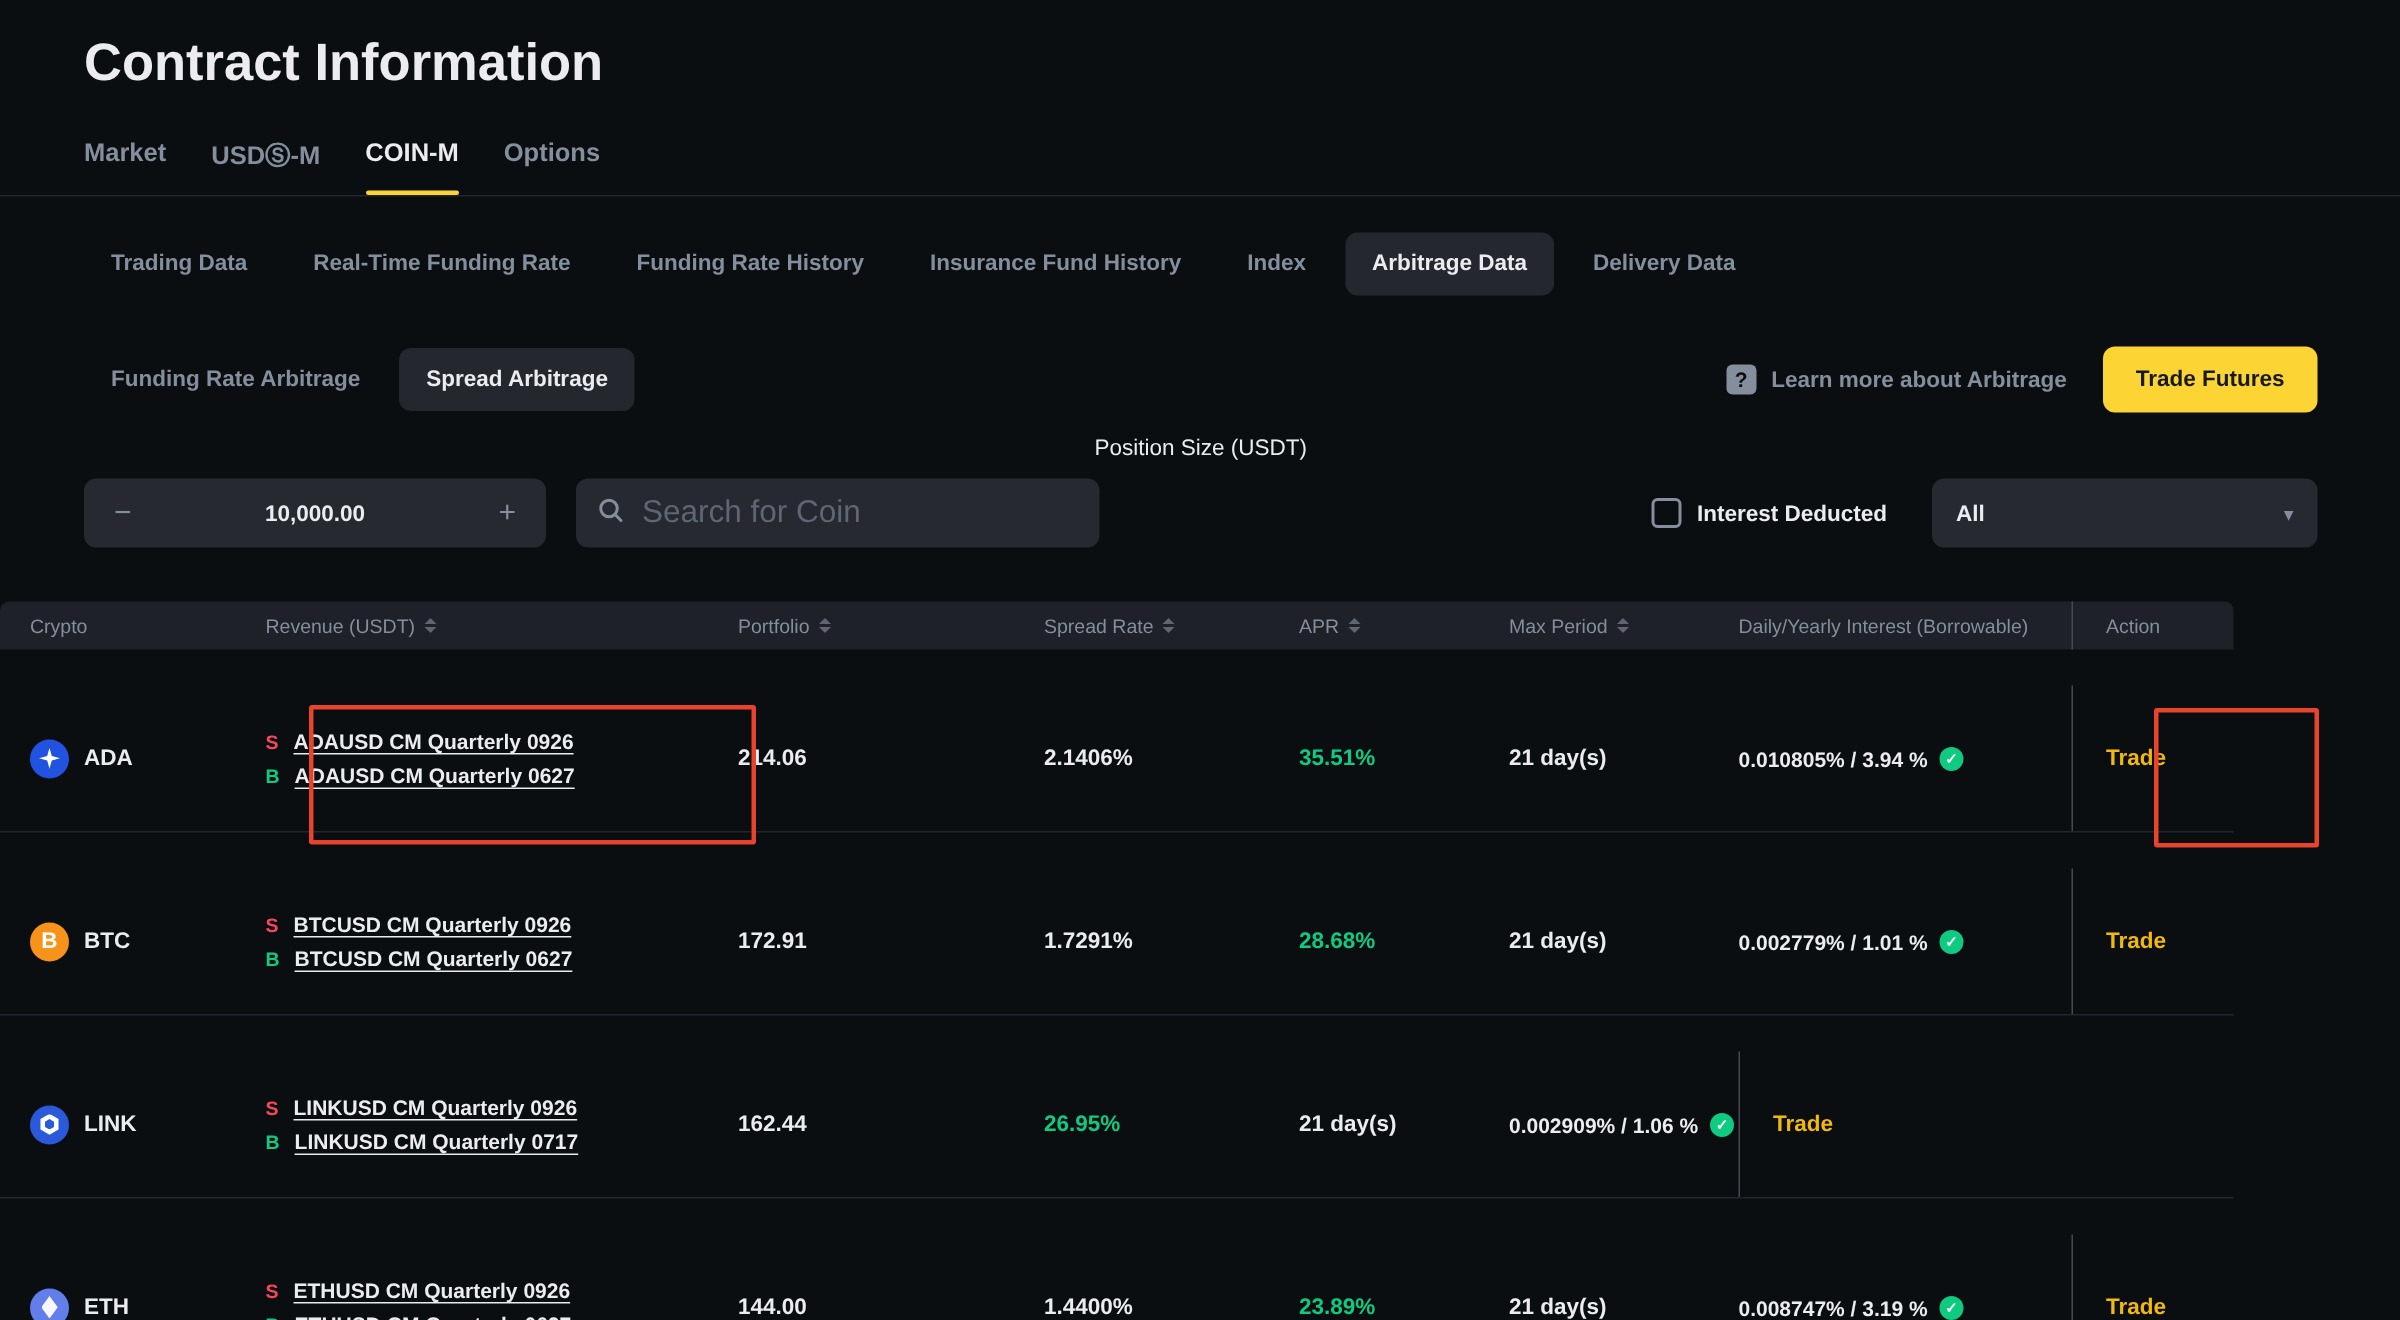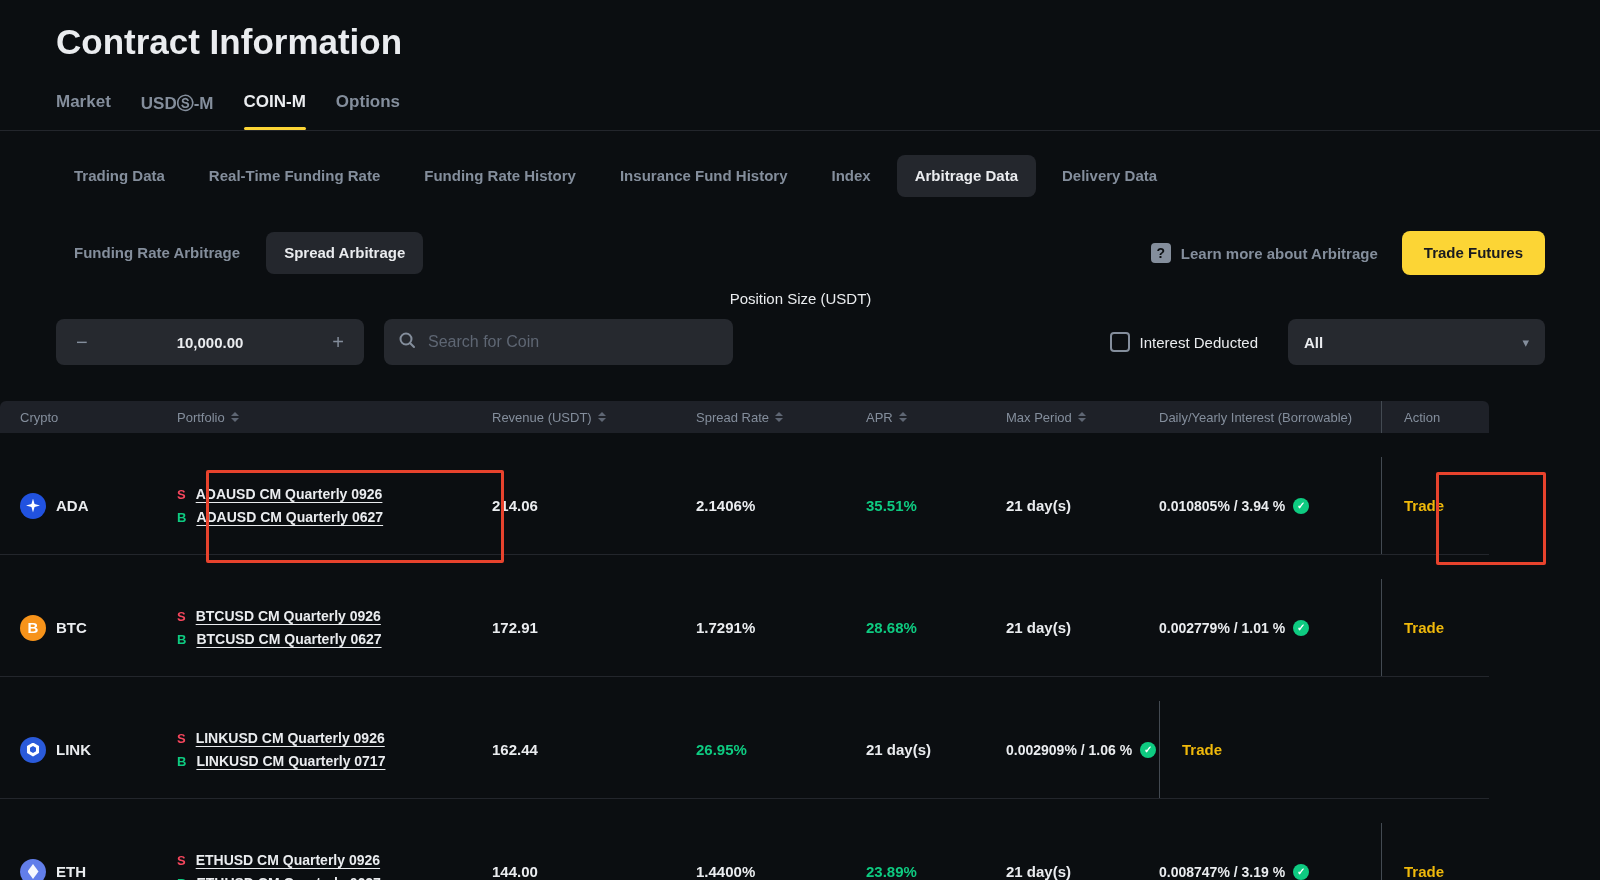--- a/index.html
+++ b/index.html
@@ -37,26 +37,26 @@
   .learn-more{display:flex;align-items:center;gap:10px;font-size:15px;font-weight:700;color:var(--text_secondary);cursor:pointer;}
   .q-icon{width:20px;height:20px;border-radius:4px;background:var(--text_secondary);color:var(--bg);display:flex;align-items:center;justify-content:center;font-size:14px;font-weight:700;}
   .trade-futures-btn{background:var(--yellow);color:#181a20;font-size:15px;font-weight:700;padding:12px 22px;border-radius:8px;border:none;cursor:pointer;font-family:inherit;line-height:20px;}
 
   .pos-label{margin-top:15px;font-size:15px;color:var(--text_primary);text-align:center;}
   .controls{margin-top:12px;display:flex;align-items:center;}
   .stepper{width:308px;height:46px;background:var(--input_bg);border-radius:8px;display:flex;align-items:center;justify-content:space-between;padding:0 16px;}
   .stepper button{background:none;border:none;color:var(--text_secondary);font-size:20px;cursor:pointer;font-family:inherit;padding:0 4px;line-height:1;}
   .stepper input{background:none;border:none;color:var(--text_primary);font-size:15px;font-weight:700;text-align:center;width:150px;outline:none;font-family:inherit;}
   .search-box{margin-left:20px;width:349px;height:46px;background:var(--input_bg);border-radius:8px;display:flex;align-items:center;padding:0 14px;gap:10px;}
-  .search-box input{background:none;border:none;outline:none;color:var(--text_primary);font-size:16px;width:100%;font-family:inherit;}
+  .search-box input{background:none;border:none;outline:none;color:var(--text_primary);font-size:21px;width:100%;font-family:inherit;}
   .search-box input::placeholder{color:var(--text_muted);}
   .spacer{flex:1;}
   .checkbox-group{display:flex;align-items:center;gap:10px;margin-right:30px;}
   .checkbox{appearance:none;-webkit-appearance:none;width:20px;height:20px;border:2px solid var(--text_secondary);border-radius:4px;background:transparent;margin:0;cursor:pointer;}
-  .checkbox-label{font-size:15px;font-weight:400;color:var(--text_primary);white-space:nowrap;}
+  .checkbox-label{font-size:15px;font-weight:700;color:var(--text_primary);white-space:nowrap;}
   .dropdown{width:257px;height:46px;background:var(--input_bg);border-radius:8px;display:flex;align-items:center;justify-content:space-between;padding:0 16px;cursor:pointer;}
   .dropdown-value{font-size:15px;font-weight:700;color:var(--text_primary);}
   .chevron{color:var(--text_secondary);font-size:13px;}
 
   .table{margin-top:36px;width:1489px;}
   .t-grid{display:grid;grid-template-columns:177px 315px 204px 170px 140px 153px 222px 108px;}
   .thead{height:32px;background:var(--surface);border-radius:6px 6px 0 0;}
   .th{display:flex;align-items:center;height:100%;font-size:13px;color:var(--text_secondary);white-space:nowrap;overflow:hidden;}
   .th.first{padding-left:20px;}
   .sort{display:inline-flex;flex-direction:column;gap:2px;margin-left:6px;cursor:pointer;}
@@ -161,28 +161,28 @@
   <div class="dropdown">
     <span class="dropdown-value">All</span>
     <span class="chevron">▾</span>
   </div>
 </div>
 
 <div class="table">
   <div class="thead t-grid">
     <div class="th first">Crypto</div>
     <div class="th">
+      <span>Revenue (USDT)</span>
+      <span class="sort">
+          <i class="up"></i>
+          <i class="dn"></i>
+        </span>
+    </div>
+    <div class="th">
       <span>Portfolio</span>
-      <span class="sort">
-          <i class="up"></i>
-          <i class="dn"></i>
-        </span>
-    </div>
-    <div class="th">
-      <span>Revenue (USDT)</span>
       <span class="sort">
           <i class="up"></i>
           <i class="dn"></i>
         </span>
     </div>
     <div class="th">
       <span>Spread Rate</span>
       <span class="sort">
           <i class="up"></i>
           <i class="dn"></i>

